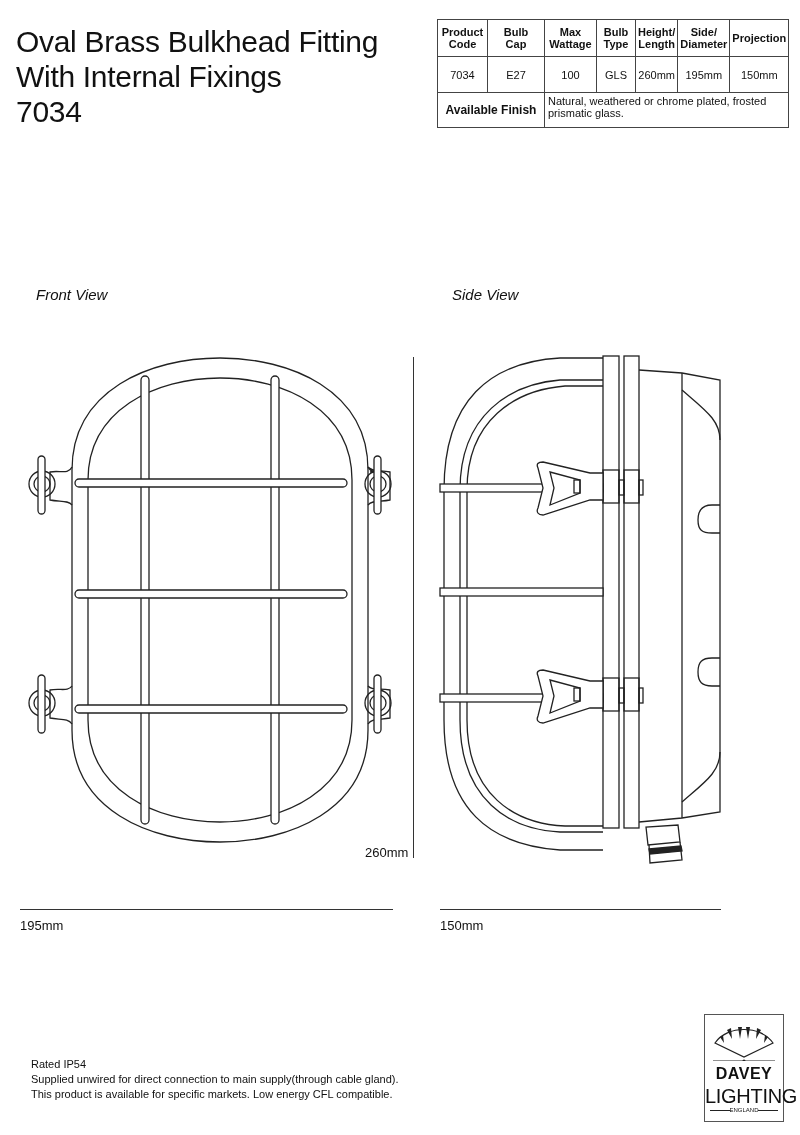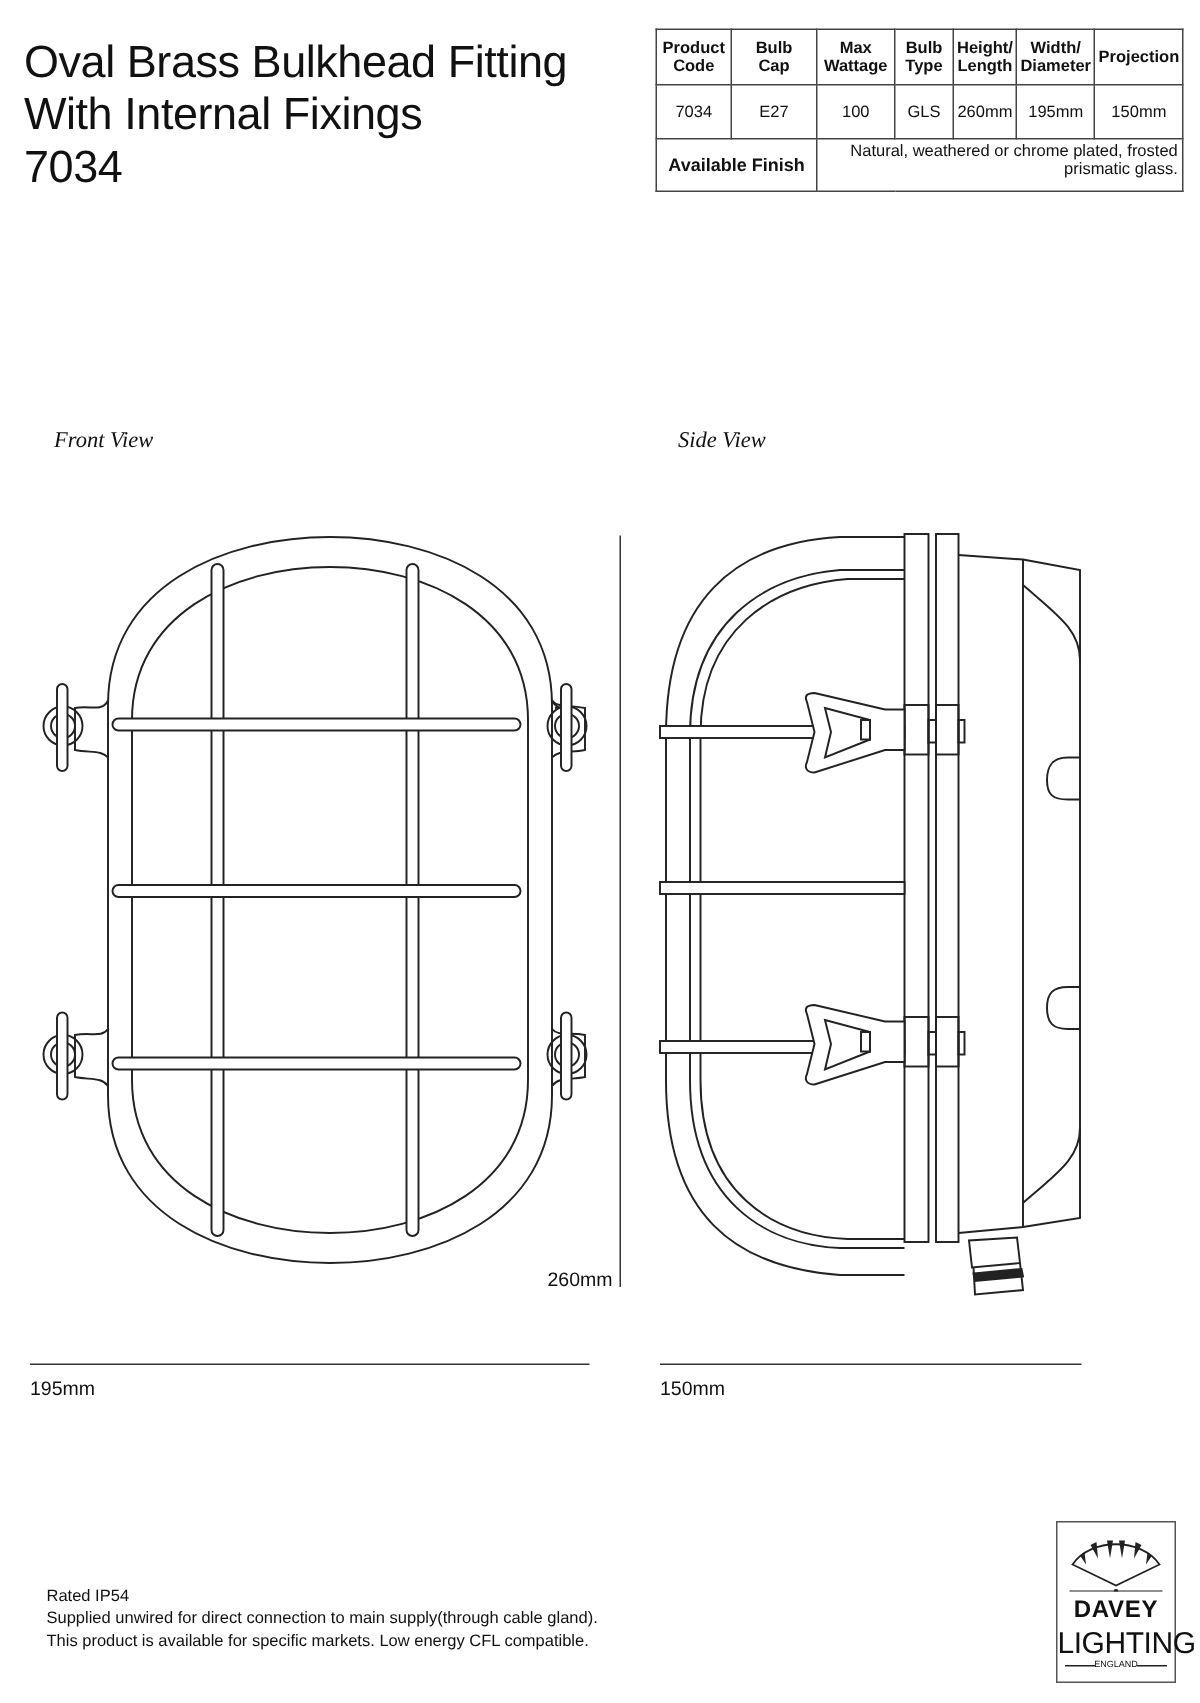--- a/index.html
+++ b/index.html
@@ -4,22 +4,22 @@
 <style>
   html,body{margin:0;padding:0;background:#fff;}
   body{width:800px;height:1135px;position:relative;overflow:hidden;font-family:"Liberation Sans",sans-serif;color:#111;}
   .title{position:absolute;left:16px;top:24px;font-size:30px;line-height:35px;font-weight:normal;letter-spacing:-0.3px;}
   .title div{white-space:nowrap;}
   table.spec{position:absolute;left:437px;top:19px;border-collapse:collapse;font-size:11px;}
   table.spec td,table.spec th{border:1px solid #444;text-align:center;padding:0 2px;}
   table.spec th{font-weight:bold;height:36px;line-height:12px;}
   table.spec td.val{height:35px;}
   table.spec td.finish-label{font-weight:bold;font-size:12px;height:34px;}
-  table.spec td.finish-val{text-align:right;font-size:11px;line-height:12px;padding:2px 3px;vertical-align:top;}
-  .view-label{position:absolute;font-style:italic;font-size:15px;top:286px;font-family:Liberation Serif, serif;}
+  table.spec td.finish-val{text-align:left;font-size:11px;line-height:12px;padding:2px 3px;vertical-align:top;}
+  .view-label{position:absolute;font-style:italic;font-size:15px;top:286px;}
   .dim{position:absolute;font-size:13px;}
   .hline{position:absolute;height:1px;background:#333;}
   .vline{position:absolute;width:1px;background:#333;}
   .notes{position:absolute;left:16px;top:1057px;font-size:11px;line-height:15px;margin-left:15px;}
   .logo{position:absolute;left:704px;top:1014px;width:78px;height:106px;border:1px solid #555;}
   svg{position:absolute;}
 </style>
 </head>
 <body>
 
@@ -30,21 +30,21 @@
 </div>
 
 <table class="spec">
   <tbody>
       <tr>
     <th style="width:45px"><span>Product</span><br><span>Code</span></th>
     <th style="width:52px"><span>Bulb</span><br><span>Cap</span></th>
     <th style="width:47px"><span>Max</span><br><span>Wattage</span></th>
     <th style="width:34px"><span>Bulb</span><br><span>Type</span></th>
     <th style="width:35px"><span>Height/</span><br><span>Length</span></th>
-    <th style="width:38px"><span>Width/</span><br><span>Diameter</span></th>
+    <th style="width:38px"><span>Side/</span><br><span>Diameter</span></th>
     <th style="width:50px">Projection</th>
   </tr>
   <tr>
     <td class="val">7034</td>
     <td class="val">E27</td>
     <td class="val">100</td>
     <td class="val">GLS</td>
     <td class="val">260mm</td>
     <td class="val">195mm</td>
     <td class="val">150mm</td>

